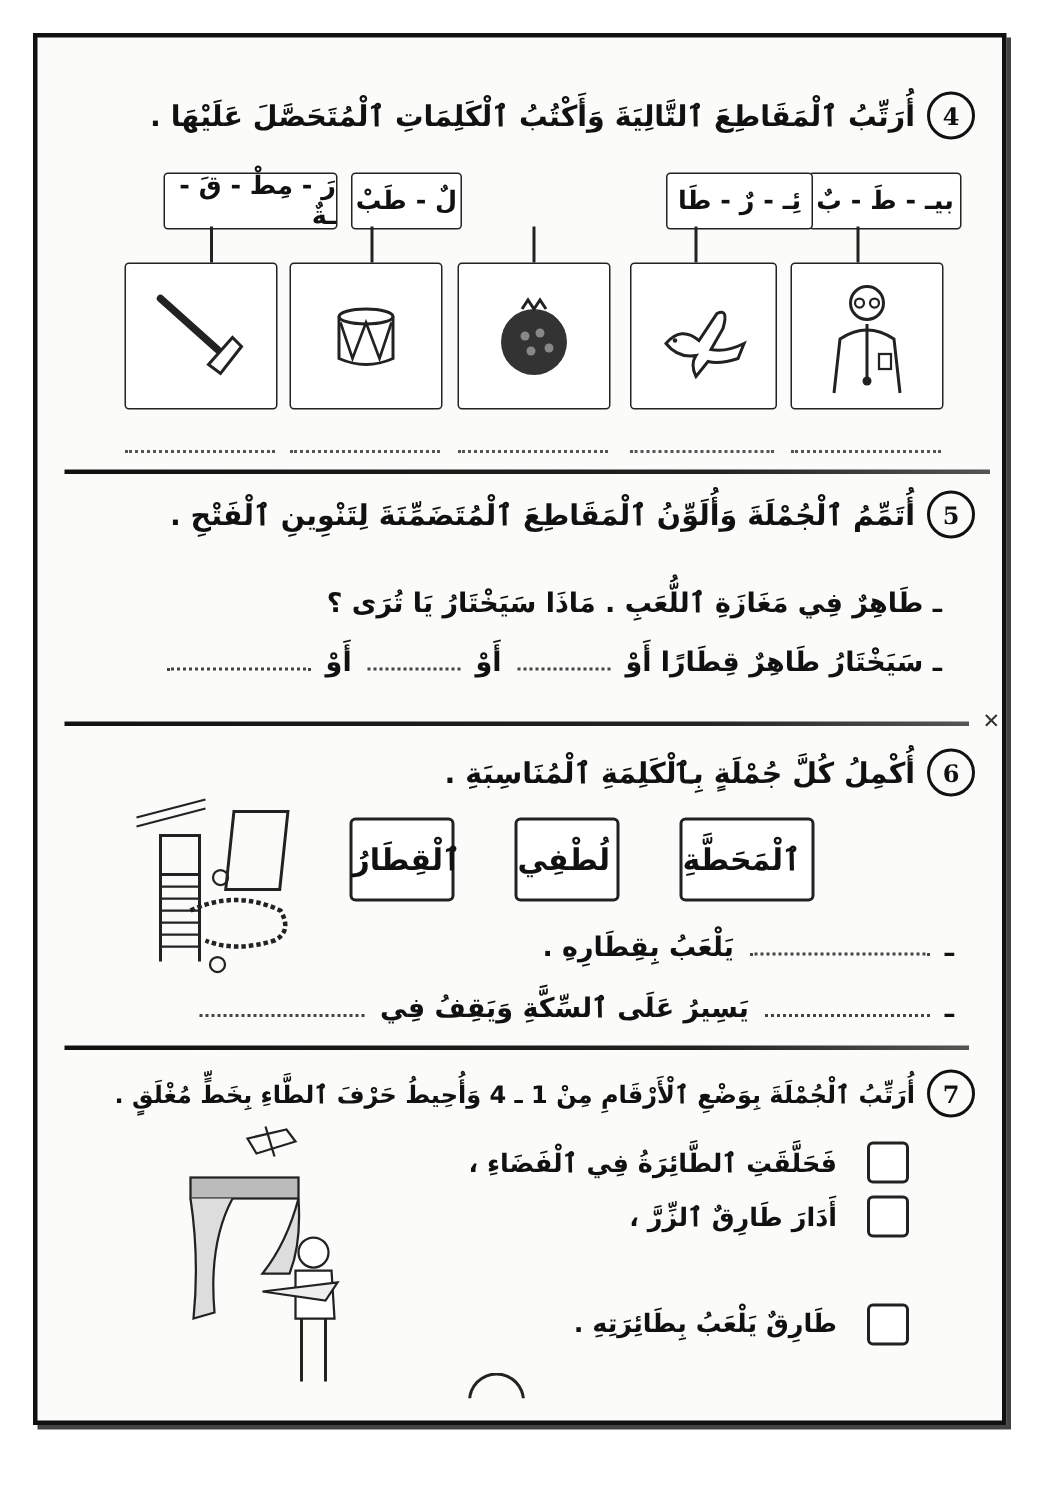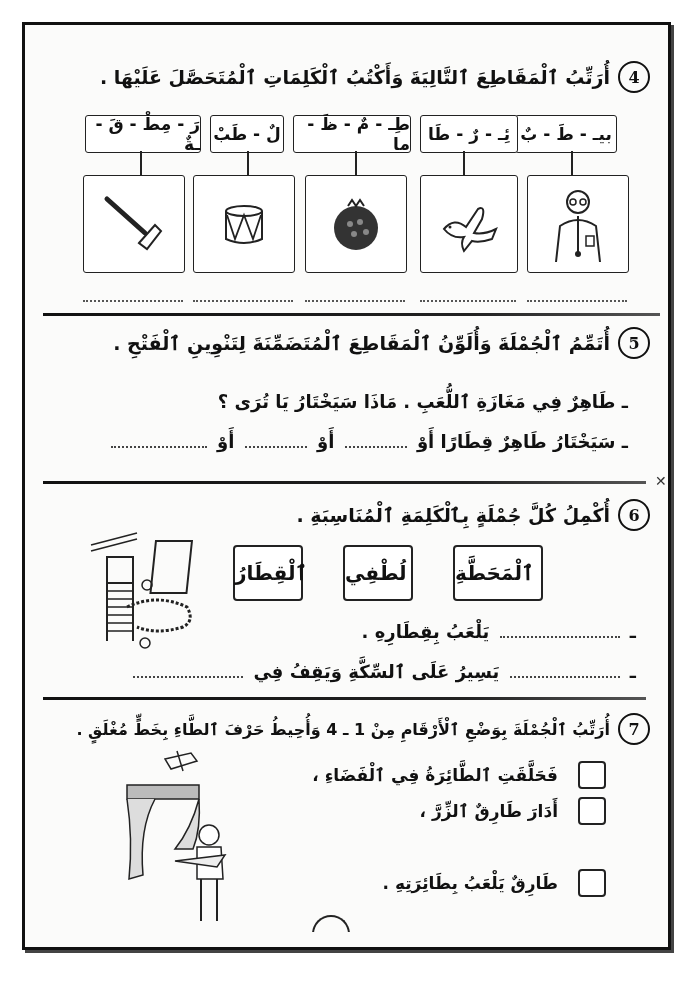--- a/index.html
+++ b/index.html
@@ -19,21 +19,21 @@
     width: 28px; height: 28px; border: 2px solid #111; border-radius: 50%;
     display: flex; align-items: center; justify-content: center;
     font-family: "DejaVu Serif", serif; font-size: 16px; font-weight: bold; direction: ltr;
     flex: 0 0 auto;
   }
   .divider { position: absolute; left: 18px; right: 8px; height: 3px; background: linear-gradient(to right,#111,#222 70%,#555); }
   
   .syl-box {
     position: absolute; top: 90px; height: 36px; border: 1.5px solid #222; border-radius: 3px;
     display: flex; align-items: center; justify-content: center; font-size: 17px; font-weight: bold;
-    direction: rtl; background: #fff;
+    direction: rtl; background: #fff; margin-left: 24px;
   }
   .connector { position: absolute; width: 2px; background: #222; top: 126px; height: 24px; }
   .pic-box {
     position: absolute; top: 150px; height: 96px; border: 1.5px solid #222; border-radius: 3px; background: #fff;
     display: flex; align-items: center; justify-content: center;
   }
   .answer-line {
     position: absolute; top: 275px; height: 0; border-top: 2px dotted #555;
   }
   
@@ -66,23 +66,20 @@
   <div class="q-head" style="top:36px;">
     <span class="num-circle">4</span>
     <span>أُرَتِّبُ ٱلْمَقَاطِعَ ٱلتَّالِيَةَ وَأَكْتُبُ ٱلْكَلِمَاتِ ٱلْمُتَحَصَّلَ عَلَيْهَا .</span>
   </div>
 
   <div class="syl-box" style="left:490px;width:100px;align-items:center;">
       <span>بيـ - طَ - بٌ</span>
     </div>
   <div class="syl-box" style="left:395px;width:96px;">
       <span>ئِـ - رٌ - طَا</span>
-    </div>
-  <div class="syl-box" style="left:268px;width:116px;">
-      <span>طِـ - مٌ - ظَ - ما</span>
     </div>
   <div class="syl-box" style="left:185px;width:72px;">
       <span>لٌ - طَبْ</span>
     </div>
   <div class="syl-box" style="left:60px;width:114px;">
       <span>رَ - مِطْ - قَ - ـةٌ</span>
     </div>
 
   <div class="connector" style="left:546px;"></div>
   <div class="connector" style="left:438px;"></div>

